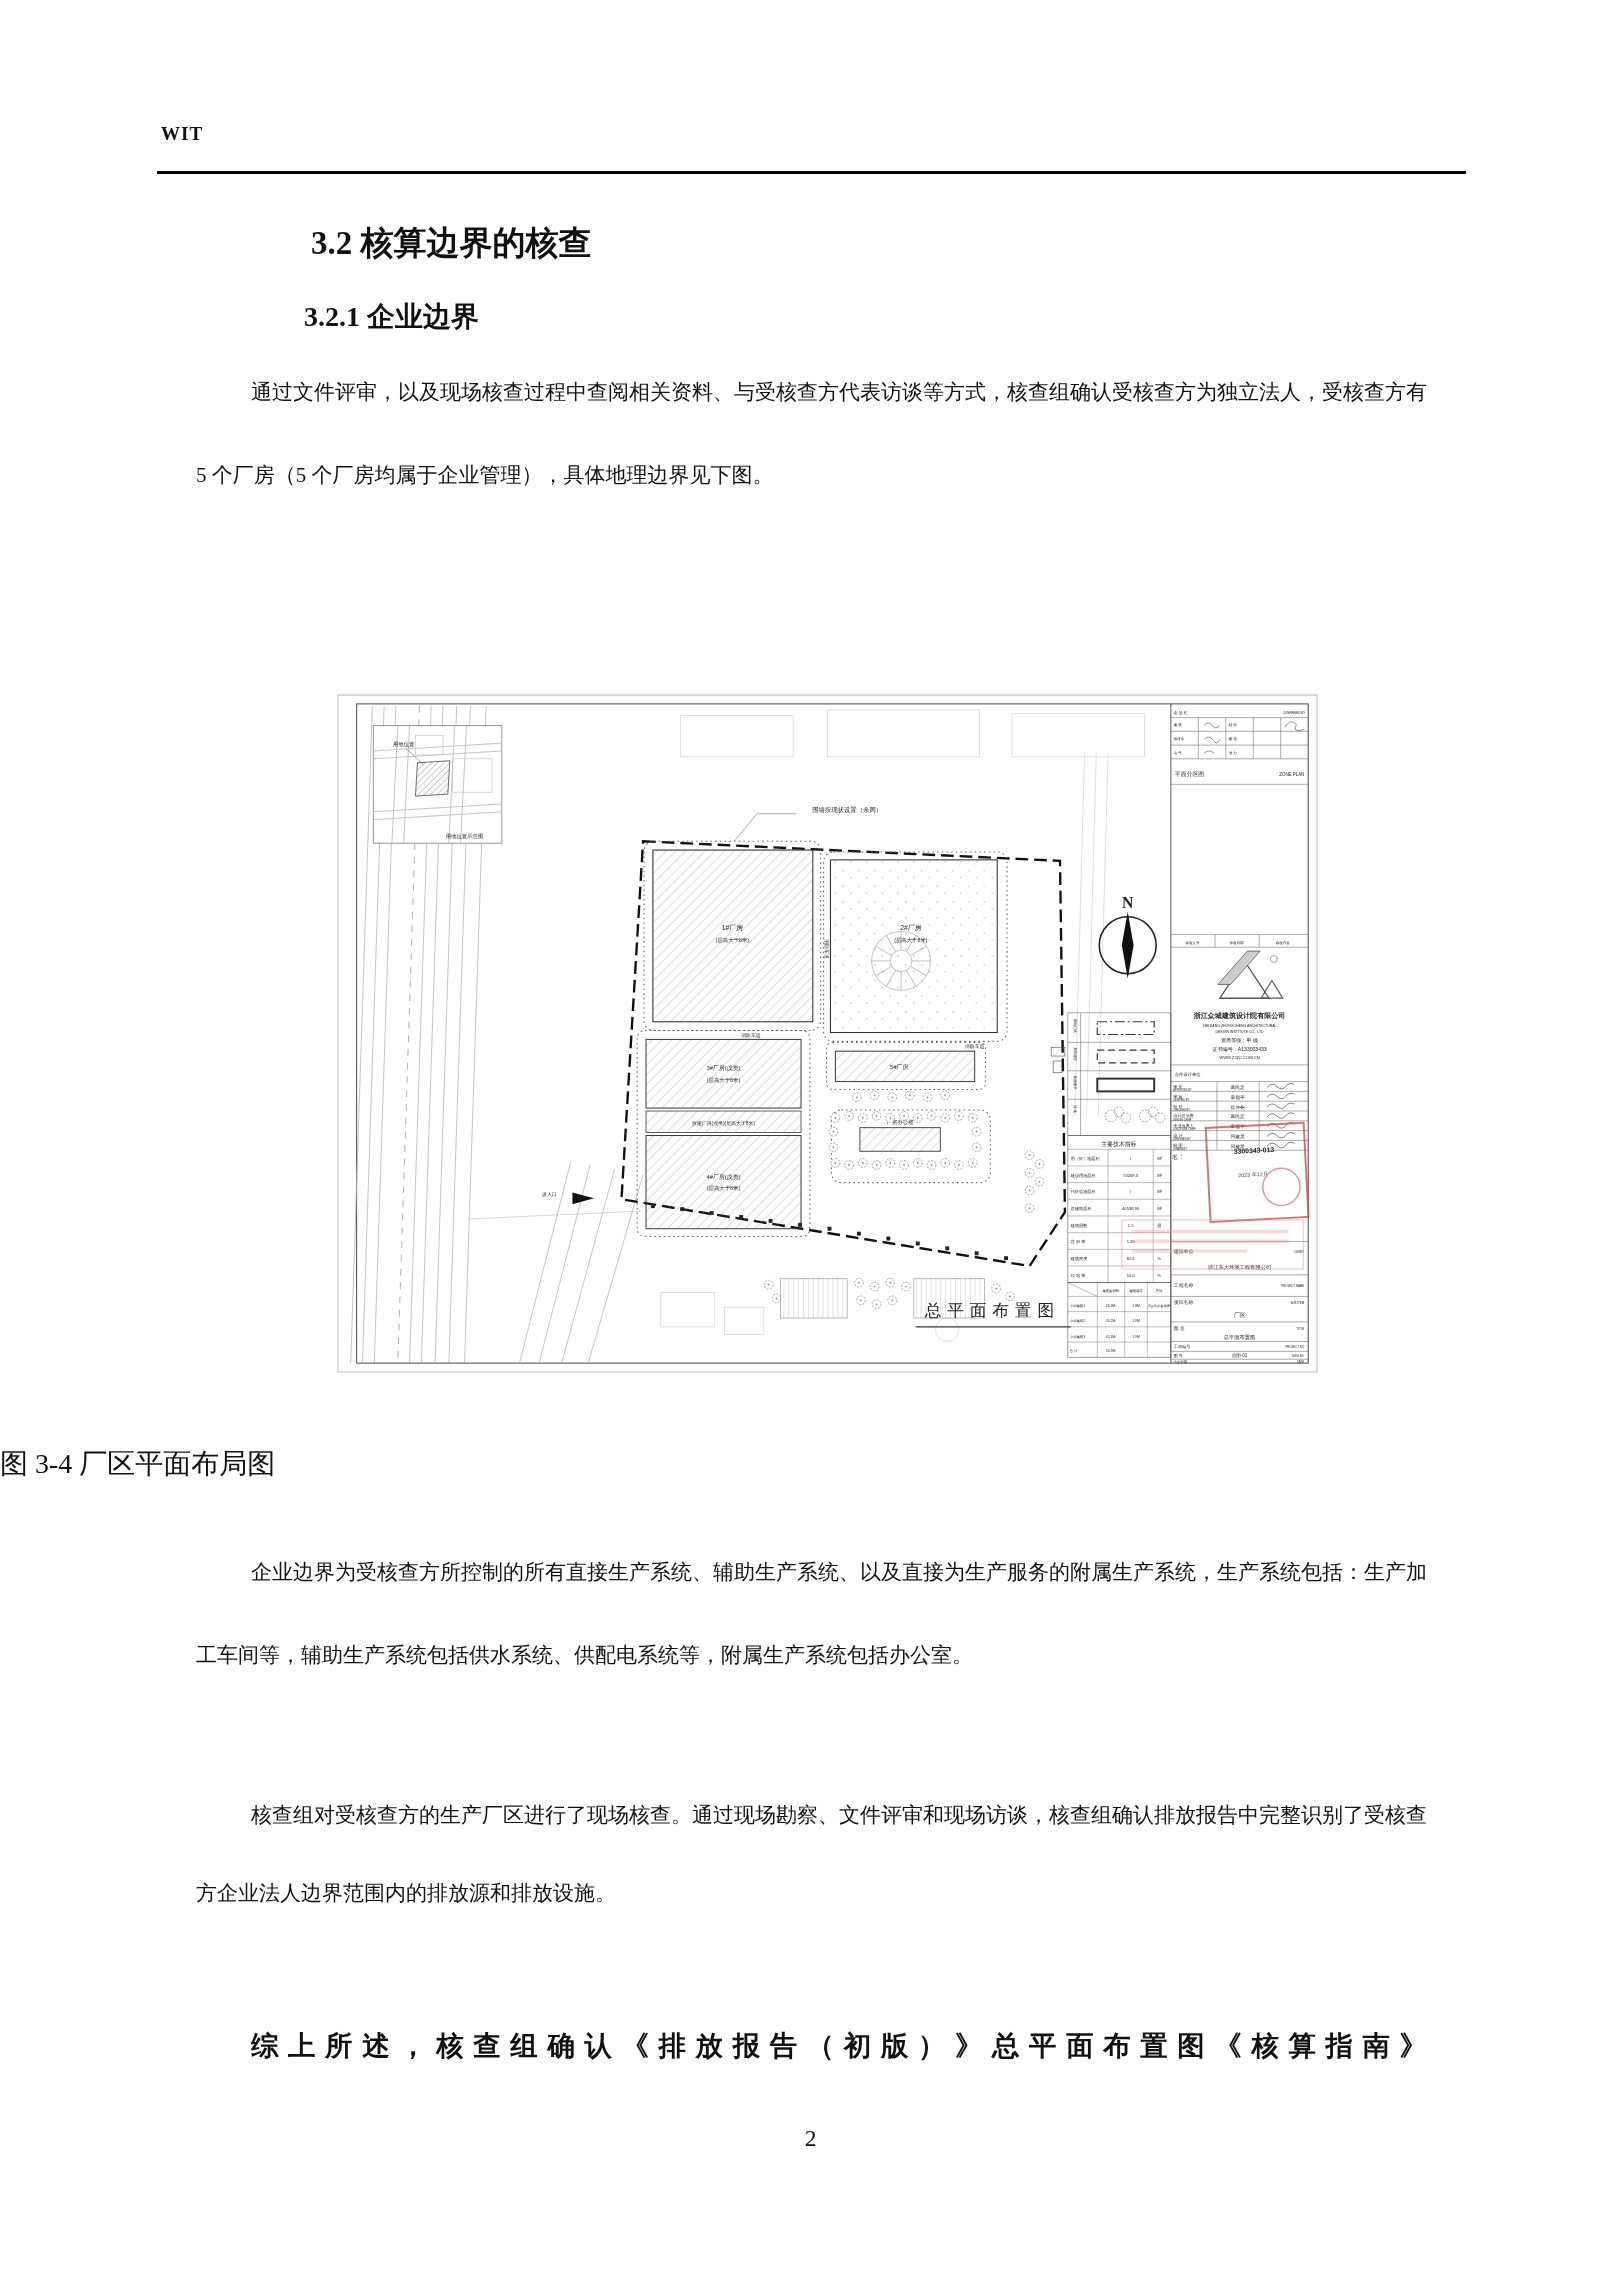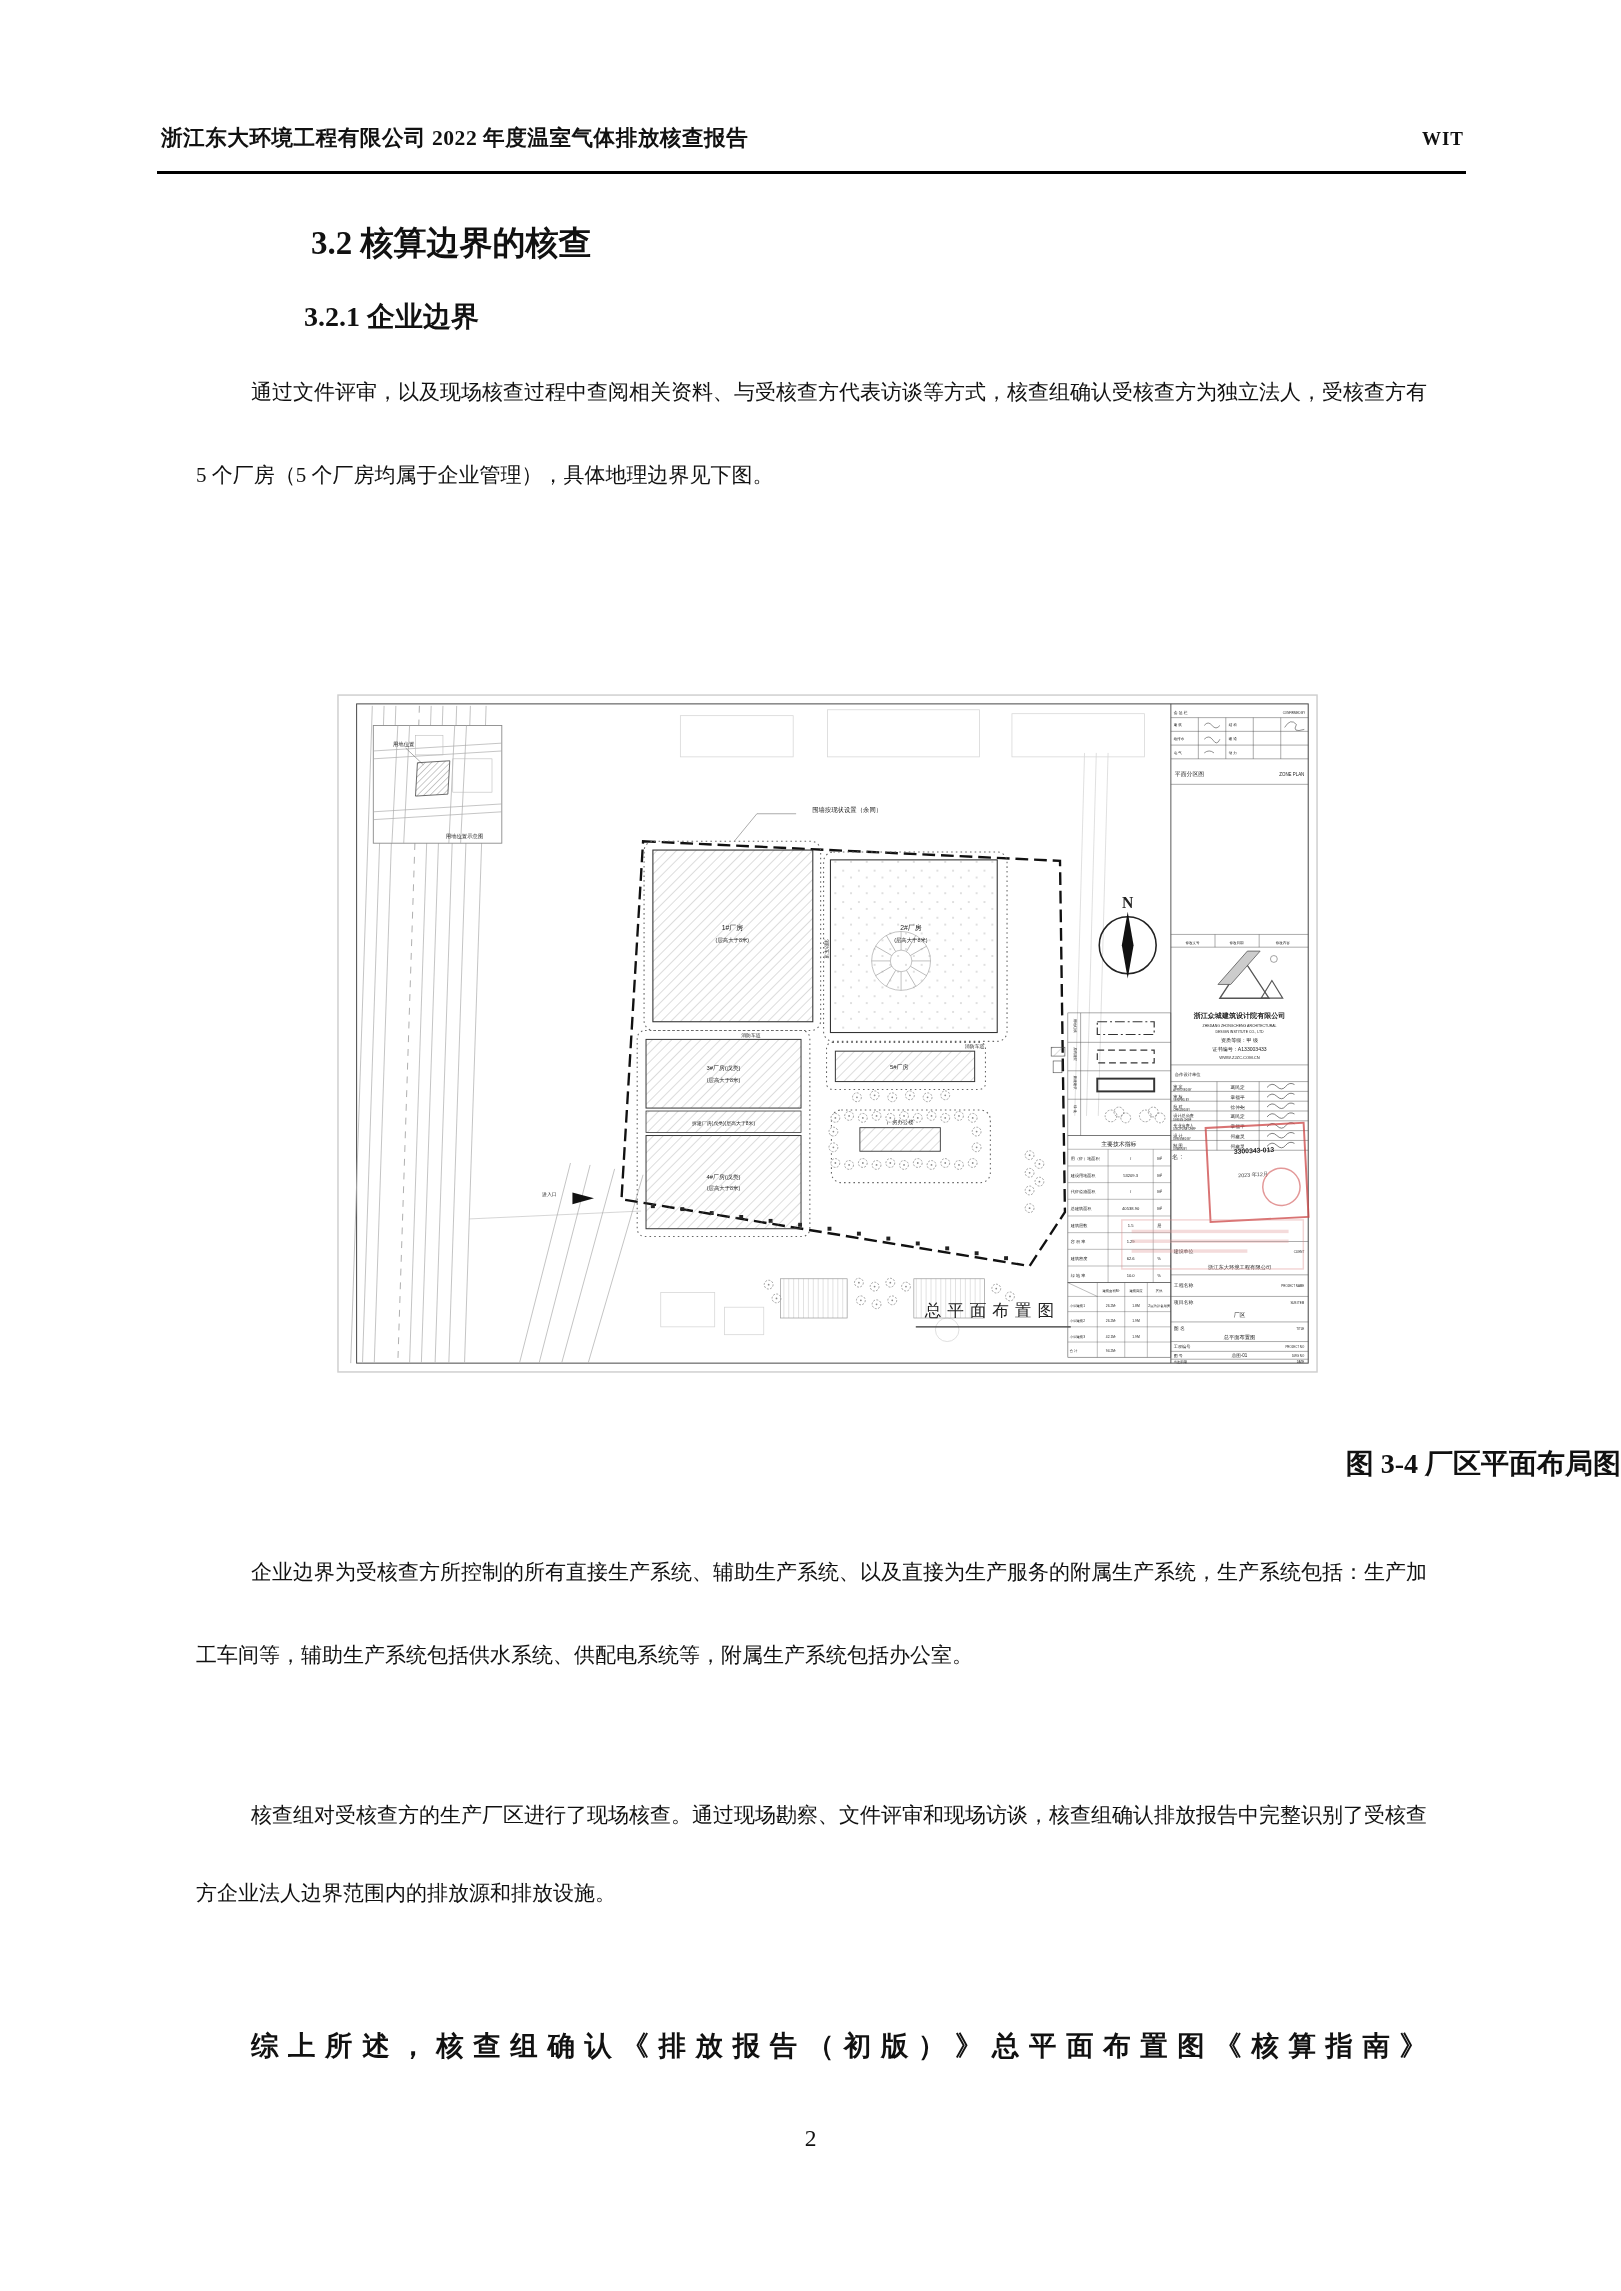--- a/index.html
+++ b/index.html
@@ -12,33 +12,32 @@
   .header-rule{position:absolute;top:171px;left:157px;right:155px;height:2.9px;background:#000;}
   .h32{position:absolute;top:216px;left:306px;font-size:33px;font-weight:bold;margin:5px;}
   .h321{position:absolute;top:298px;left:304px;font-size:28px;font-weight:bold;margin:0;}
   .body-p{position:absolute;left:196px;width:1231px;font-size:21px;line-height:83px;
        text-align:justify;text-indent:55px;margin:0;}
   .p1{top:351px;}
   .p2{top:1531px;}
   .p3{top:1776px;line-height:78px;}
   .p4{top:2021px;font-weight:bold;font-size:27.4px;line-height:51px;text-align-last:justify;}
   .figwrap{position:absolute;top:694px;left:337px;width:982px;height:680px;background:#fff;}
-  .caption{position:absolute;top:1445px;left:0;width:100%;text-align:right;
-       font-size:28px;font-weight:bold;}
+  .caption{position:absolute;top:1445px;left:0;width:100%;text-align:left;
+       font-size:28px;font-weight:normal;}
   .pagenum{position:absolute;top:2125px;left:0;width:100%;text-align:center;font-size:23.5px;}
   svg text{font-family:"Liberation Sans",sans-serif;fill:#222;}
   .tser{font-family:"Liberation Serif",serif;}
 </style>
 </head>
 <body>
 
 <div class="page">
 
   <div class="page-header">
-    <span class="hleft">浙江东大环境工程有限公司 2022 年度温室气体排放核查报告</span>
     <span class="hright">WIT</span>
   </div>
   <div class="header-rule"></div>
 
   <h1 class="h32">3.2 核算边界的核查</h1>
   <h2 class="h321">3.2.1 企业边界</h2>
 
   <p class="body-p p1">通过文件评审，以及现场核查过程中查阅相关资料、与受核查方代表访谈等方式，核查组确认受核查方为独立法人，受核查方有 5 个厂房（5 个厂房均属于企业管理），具体地理边界见下图。</p>
 
   <div class="figwrap">

